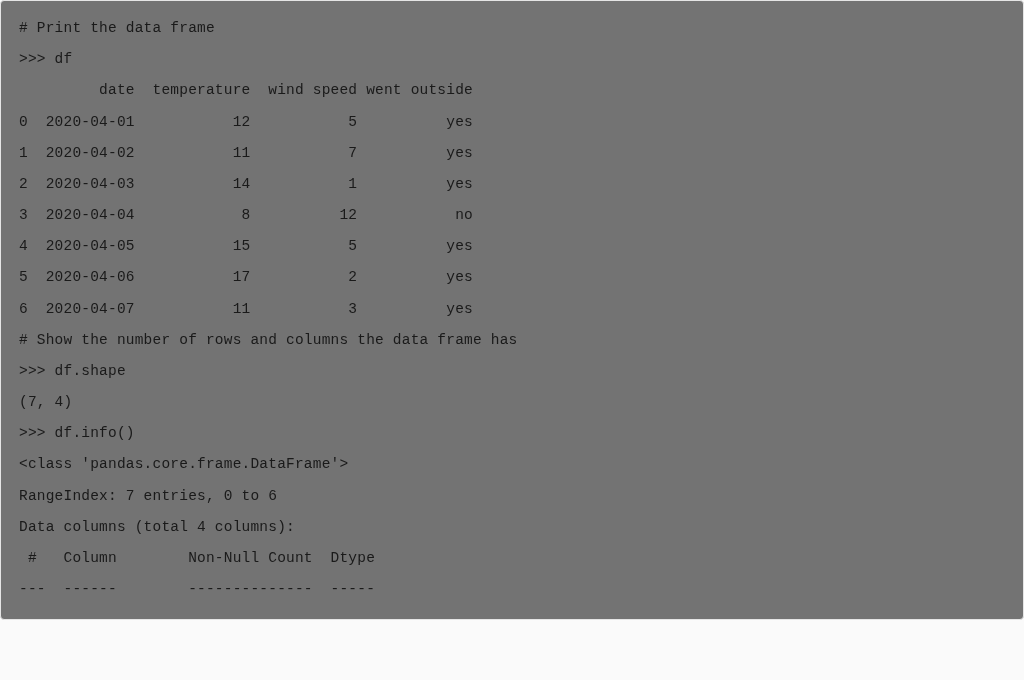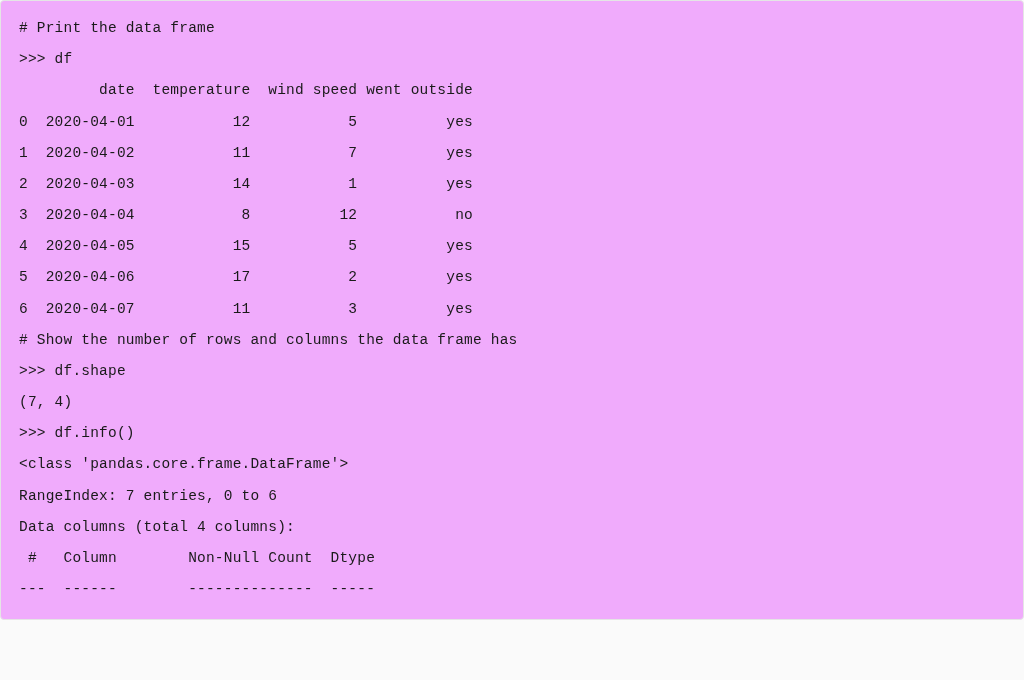--- a/index.html
+++ b/index.html
@@ -12,21 +12,21 @@
       font-size: 14.5px;
       line-height: 2.15;
       color: #1a1a1a;
       background: #fafafa;
       padding: 0;
       width: 1024px;
       height: 680px;
       overflow: hidden;
     }
     .code-block {
-      background: #f0abfc;
+      background: #737373;
       border: 1px solid #e5e5e5;
       border-radius: 4px;
       padding: 12px 18px 14px 18px;
       white-space: pre;
       letter-spacing: 0.2px;
     }
   </style>
 </head>
 <body>
 

